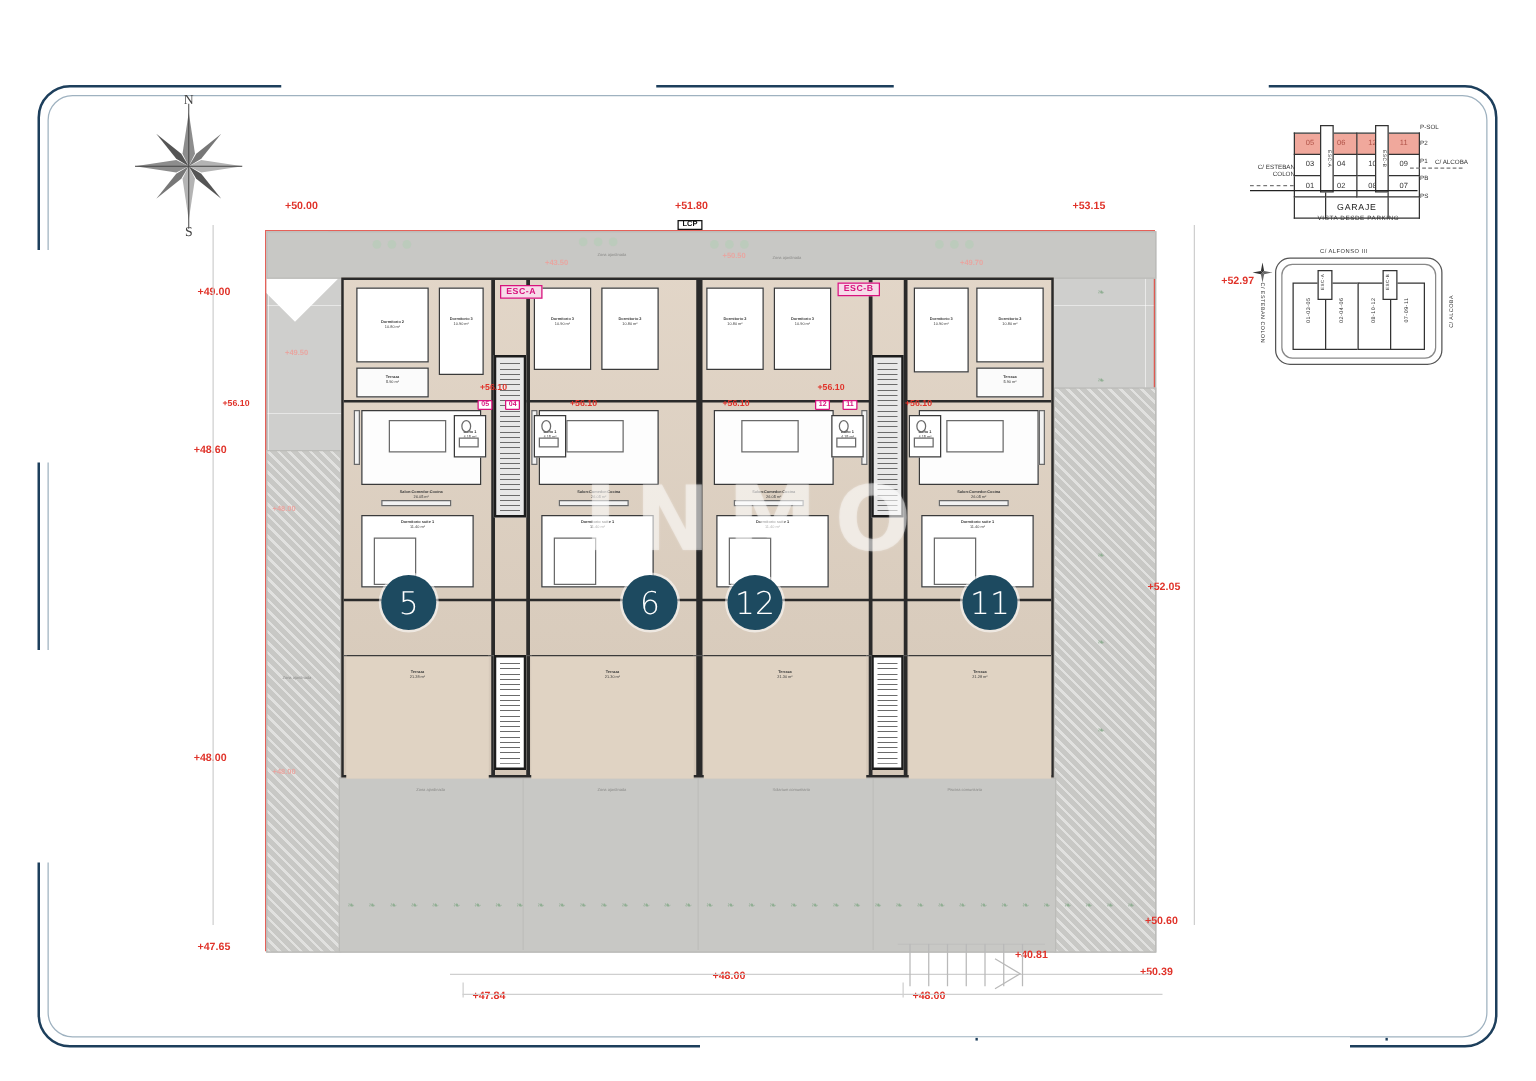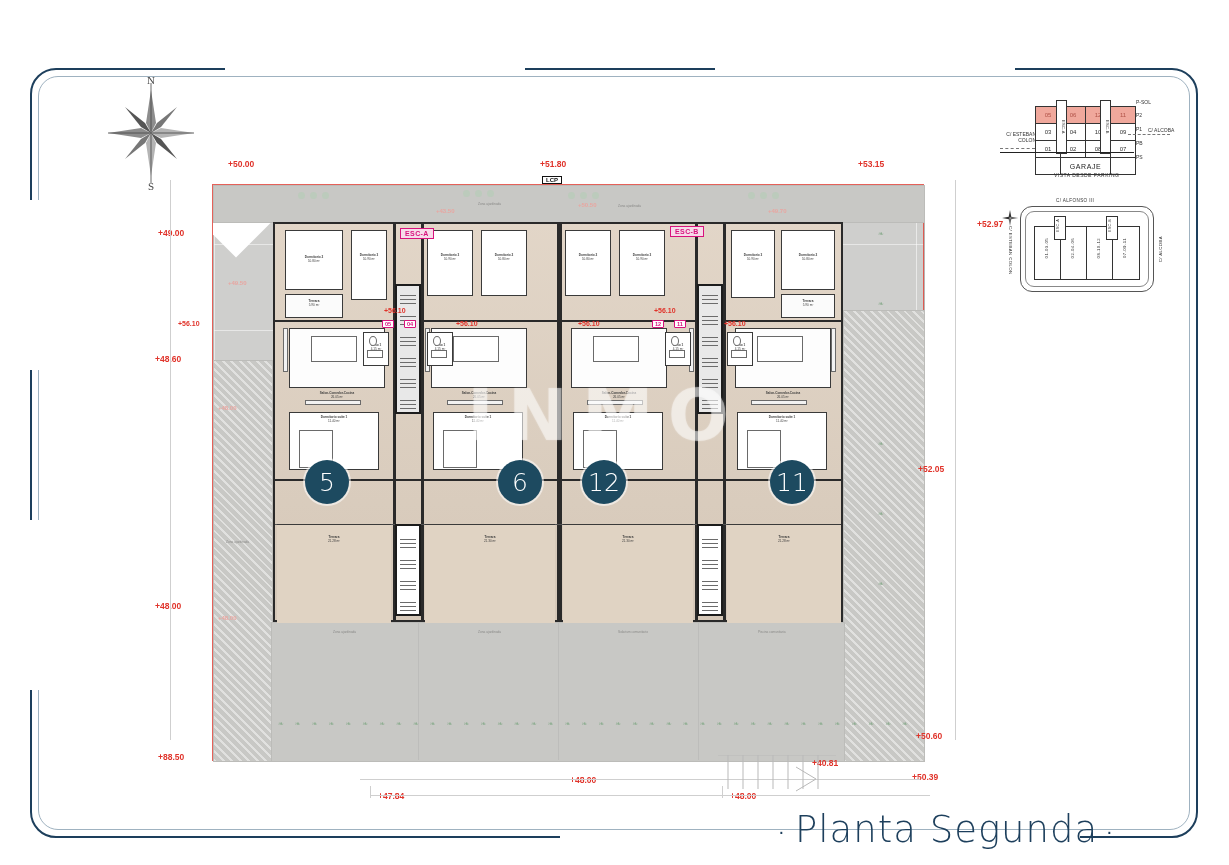--- a/index.html
+++ b/index.html
@@ -463,21 +463,21 @@
 
   <div class="wm">INMO</div>
 
   <div class="elev" style="left:228px;top:159px;">+50.00</div>
   <div class="elev" style="left:540px;top:159px;">+51.80</div>
   <div class="elev" style="left:858px;top:159px;">+53.15</div>
 
   <div class="elev" style="left:158px;top:228px;">+49.00</div>
   <div class="elev" style="left:155px;top:354px;">+48.60</div>
   <div class="elev" style="left:155px;top:601px;">+48.00</div>
-  <div class="elev" style="left:158px;top:752px;">+88.50</div>
+  <div class="elev" style="left:158px;top:752px;">+47.65</div>
 
   <div class="elev" style="left:977px;top:219px;">+52.97</div>
   <div class="elev" style="left:918px;top:464px;">+52.05</div>
   <div class="elev" style="left:916px;top:731px;">+50.60</div>
 
   <div class="elev" style="left:570px;top:775px;">+48.00</div>
   <div class="elev" style="left:378px;top:791px;">+47.84</div>
   <div class="elev" style="left:812px;top:758px;">+40.81</div>
   <div class="elev" style="left:912px;top:772px;">+50.39</div>
   <div class="elev" style="left:730px;top:791px;">+48.00</div>
@@ -582,17 +582,16 @@
     <div class="minicompass">
       <svg width="16" height="16" viewBox="0 0 16 16">
         <polygon points="8,0 9.3,6.7 8,8 6.7,6.7" fill="#333"></polygon>
         <polygon points="8,16 9.3,9.3 8,8 6.7,9.3" fill="#666"></polygon>
         <polygon points="0,8 6.7,6.7 8,8 6.7,9.3" fill="#333"></polygon>
         <polygon points="16,8 9.3,6.7 8,8 9.3,9.3" fill="#666"></polygon>
       </svg>
     </div>
   </div>
 
-  <div class="title">Planta Segunda</div>
   <div class="title-tick" style="left:778px;top:820px;">·</div>
   <div class="title-tick" style="left:1106px;top:820px;">·</div>
 
 </div>
 
 </body></html>

